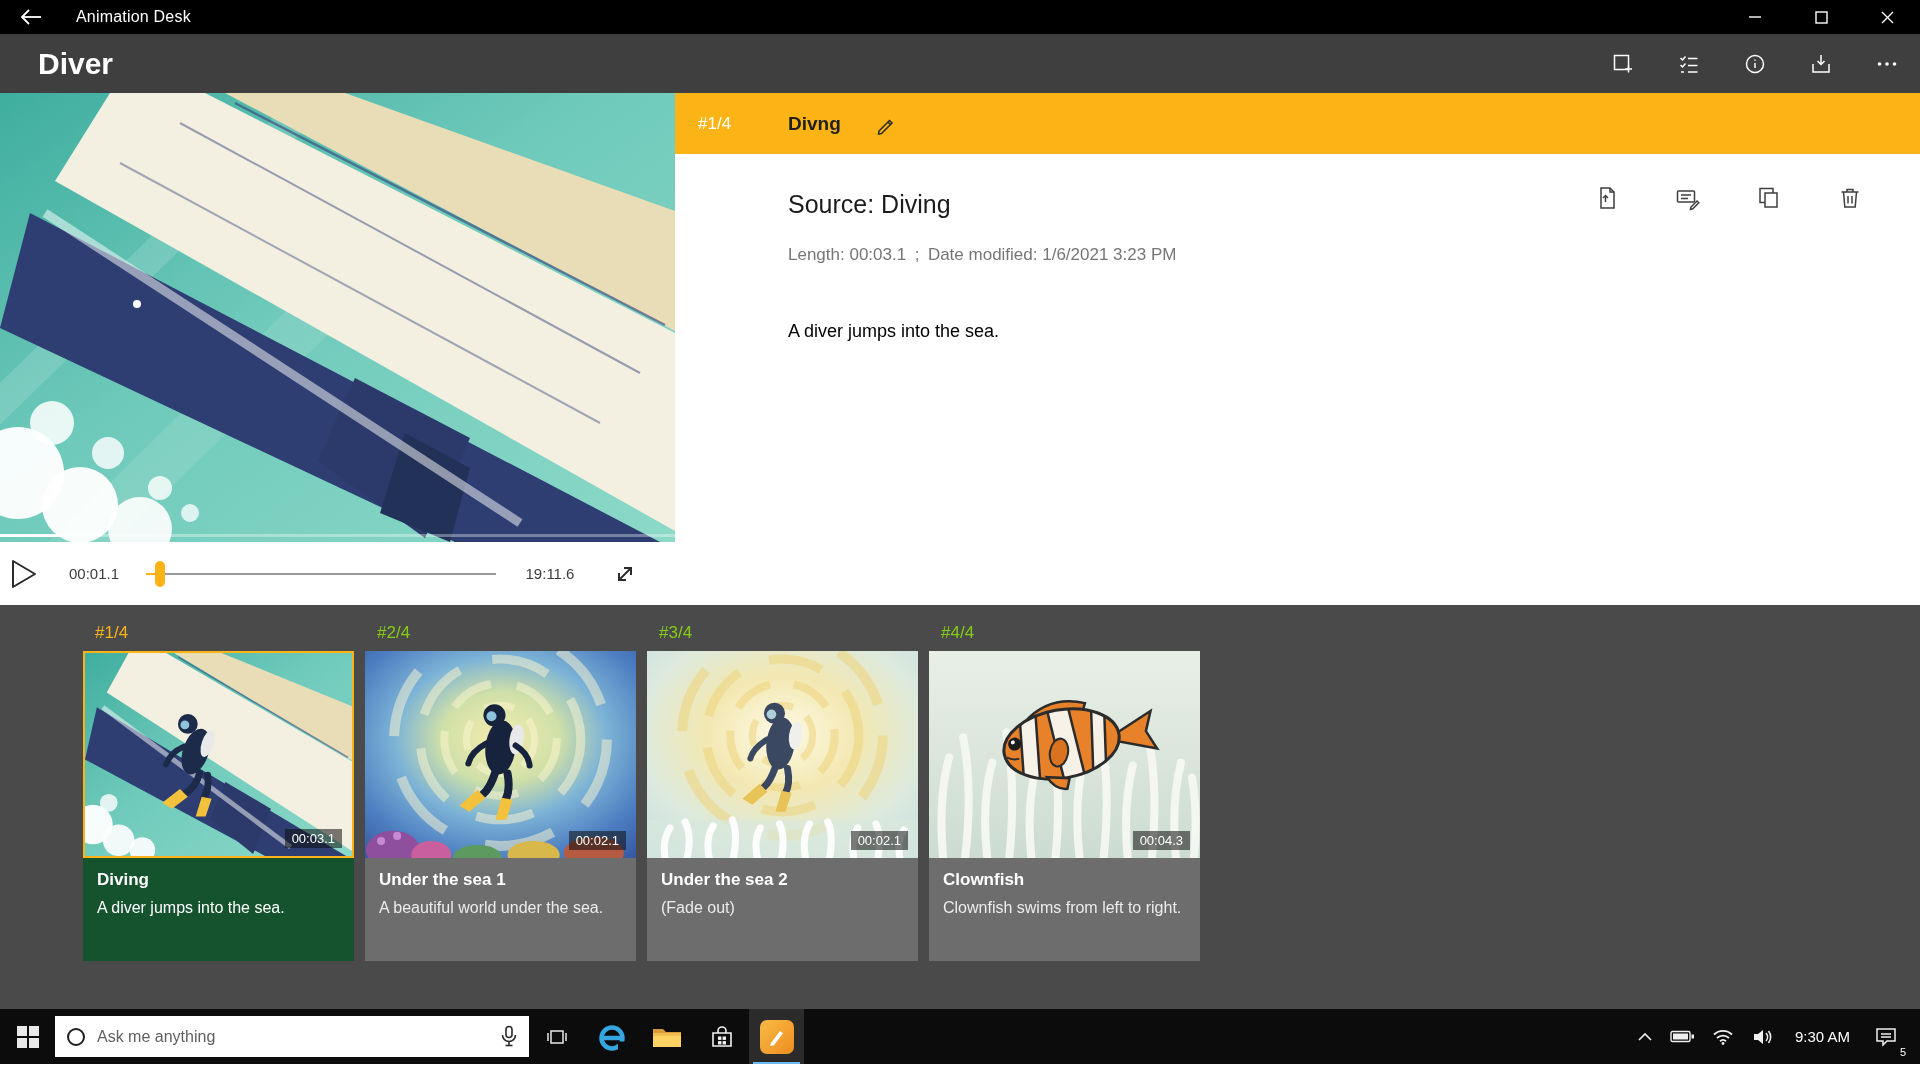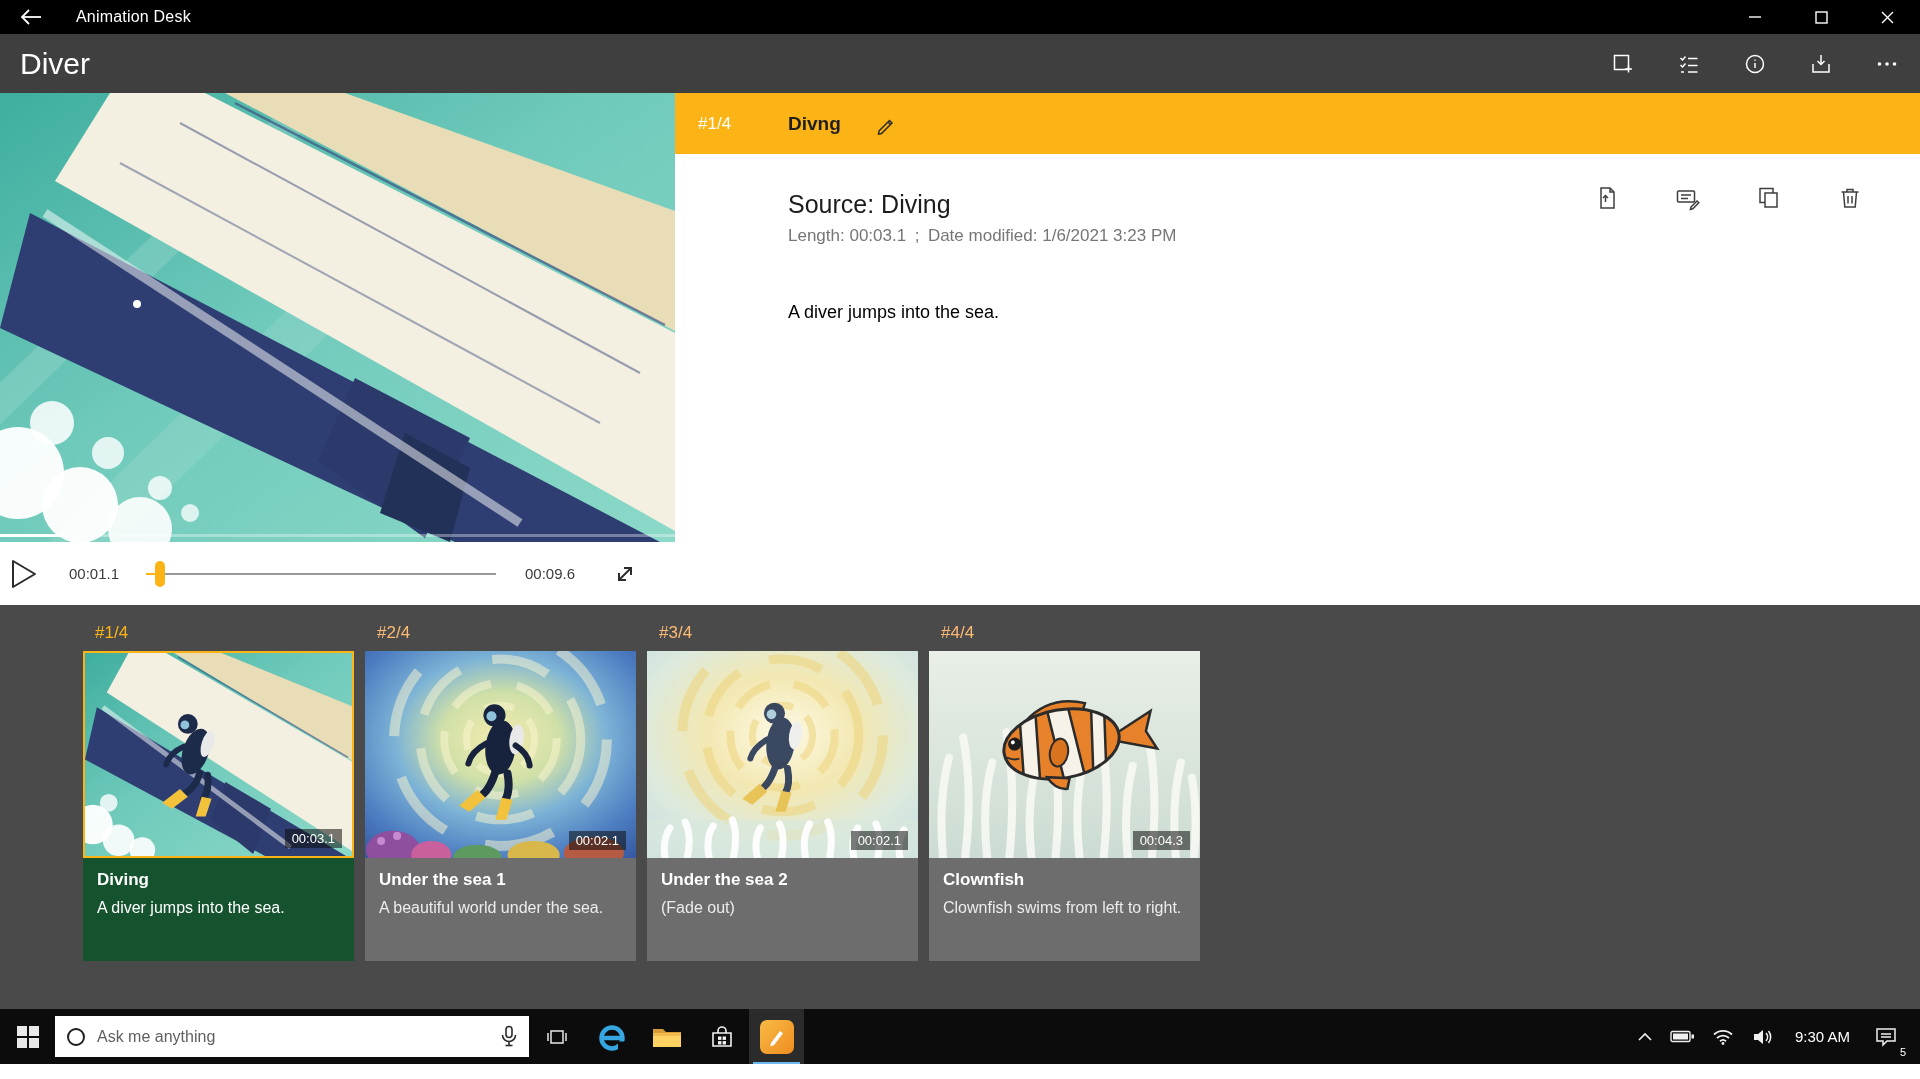--- a/index.html
+++ b/index.html
@@ -9,21 +9,21 @@
 
   
   .titlebar { height:34px; background:#000; display:flex; align-items:center; color:#fff; }
   .back-btn { width:62px; height:49px; display:flex; align-items:center; justify-content:center; cursor:pointer; }
   .app-title { font-size:16px; margin-left:14px; letter-spacing:.2px; }
   .win-controls { margin-left:auto; display:flex; height:49px; }
   .win-btn { width:66px; height:49px; display:flex; align-items:center; justify-content:center; cursor:pointer; }
 
   
   .appbar { height:59px; background:#3f3f3f; display:flex; align-items:center; color:#fff; }
-  .appbar-title { font-size:30px; font-weight:400; margin-left:20px; }
+  .appbar-title { font-size:30px; font-weight:700; margin-left:38px; }
   .appbar-icons { margin-left:auto; display:flex; }
   .appbar-btn { width:66px; height:59px; display:flex; align-items:center; justify-content:center; cursor:pointer; }
 
   
   .main { height:512px; display:flex; background:#fff; }
   .preview { width:675px; display:flex; flex-direction:column; }
   .preview-stage { height:449px; position:relative; overflow:hidden; background:#6fcabb; }
   .preview-stage svg { display:block; width:100%; height:100%; }
   .stage-progress { position:absolute; left:0; bottom:5px; width:100%; height:3px; background:rgba(255,255,255,.35); }
   .stage-progress-fill { height:3px; background:#fff; width:9.5%; }
@@ -39,29 +39,29 @@
   .pc-play { width:32px; height:34px; display:flex; align-items:center; justify-content:center; cursor:pointer; }
 
   
   .detail { flex:1; display:flex; flex-direction:column; background:#fff; }
   .scene-bar { height:61px; background:#fcb316; display:flex; align-items:center; padding-left:23px; }
   .scene-bar-index { color:#fff; font-size:17px; width:90px; }
   .scene-bar-name { color:#1f1f1f; font-size:19px; font-weight:700; }
   .scene-bar-edit { margin-left:28px; width:34px; height:34px; display:flex; align-items:center; justify-content:center; cursor:pointer; }
   .detail-body { position:relative; flex:1; padding:36px 0 0 113px; }
   .source-title { font-size:25px; color:#1c1c1c; }
-  .source-meta { margin-top:7px; font-size:17px; color:#767676; }
+  .source-meta { margin-top:26px; font-size:17px; color:#767676; }
   .detail-actions { position:absolute; top:30px; right:56px; display:flex; gap:53px; }
   .detail-action { width:28px; height:28px; display:flex; align-items:center; justify-content:center; cursor:pointer; }
   .scene-desc { margin-top:56px; font-size:18px; color:#000; }
 
   
   .scenes { height:404px; background:#4a4a4a; display:flex; align-items:flex-start; padding:18px 0 0 83px; }
   .scene-card { width:271px; margin-right:11px; cursor:pointer; }
-  .scene-label { font-size:17px; color:#fdba74; margin:0 0 8px 12px; font-weight:400; }
+  .scene-label { font-size:17px; color:#84cc16; margin:0 0 8px 12px; font-weight:400; }
   .scene-card.selected .scene-label { color:#fcb316; }
   .thumb { position:relative; width:271px; height:207px; background:#333; }
   .scene-card.selected .thumb { border:2px solid #fcb316; }
   .thumb svg { display:block; width:100%; height:100%; }
   .time-badge { position:absolute; right:10px; bottom:8px; background:rgba(15,15,15,.55); color:#fff; font-size:13px; padding:2px 7px; }
   .card-body { background:#6d6d6d; color:#fff; padding:12px 14px 14px; min-height:103px; }
   .scene-card.selected .card-body { background:#14532d; }
   .card-title { font-size:17px; font-weight:700; margin-bottom:7px; }
   .card-desc { font-size:16px; line-height:1.4; color:#ececec; }
   .scene-card.selected .card-desc { color:#fff; }
@@ -200,21 +200,21 @@
           <svg width="28" height="32" viewBox="0 0 28 32" fill="none" stroke="#2b2b2b" stroke-width="2" stroke-linejoin="round">
               <polygon points="3,3 3,29 25,16"></polygon>
             </svg>
         </div>
         <div class="pc-time pc-cur">00:01.1</div>
         <div class="pc-slider">
           <div class="pc-track"></div>
           <div class="pc-track-fill" style="width: 4%;"></div>
           <div class="pc-handle" style="left: calc(4% - 5px);"></div>
         </div>
-        <div class="pc-time pc-dur">00:09.6</div>
+        <div class="pc-time pc-dur">19:11.6</div>
         <div class="pc-expand">
           <svg width="26" height="26" viewBox="0 0 26 26" fill="none" stroke="#2b2b2b" stroke-width="2">
               <path d="M7 19 L19 7"></path>
               <path d="M12 7 h7 v7"></path>
               <path d="M14 19 H7 v-7"></path>
             </svg>
         </div>
       </div>
     </div>
 

